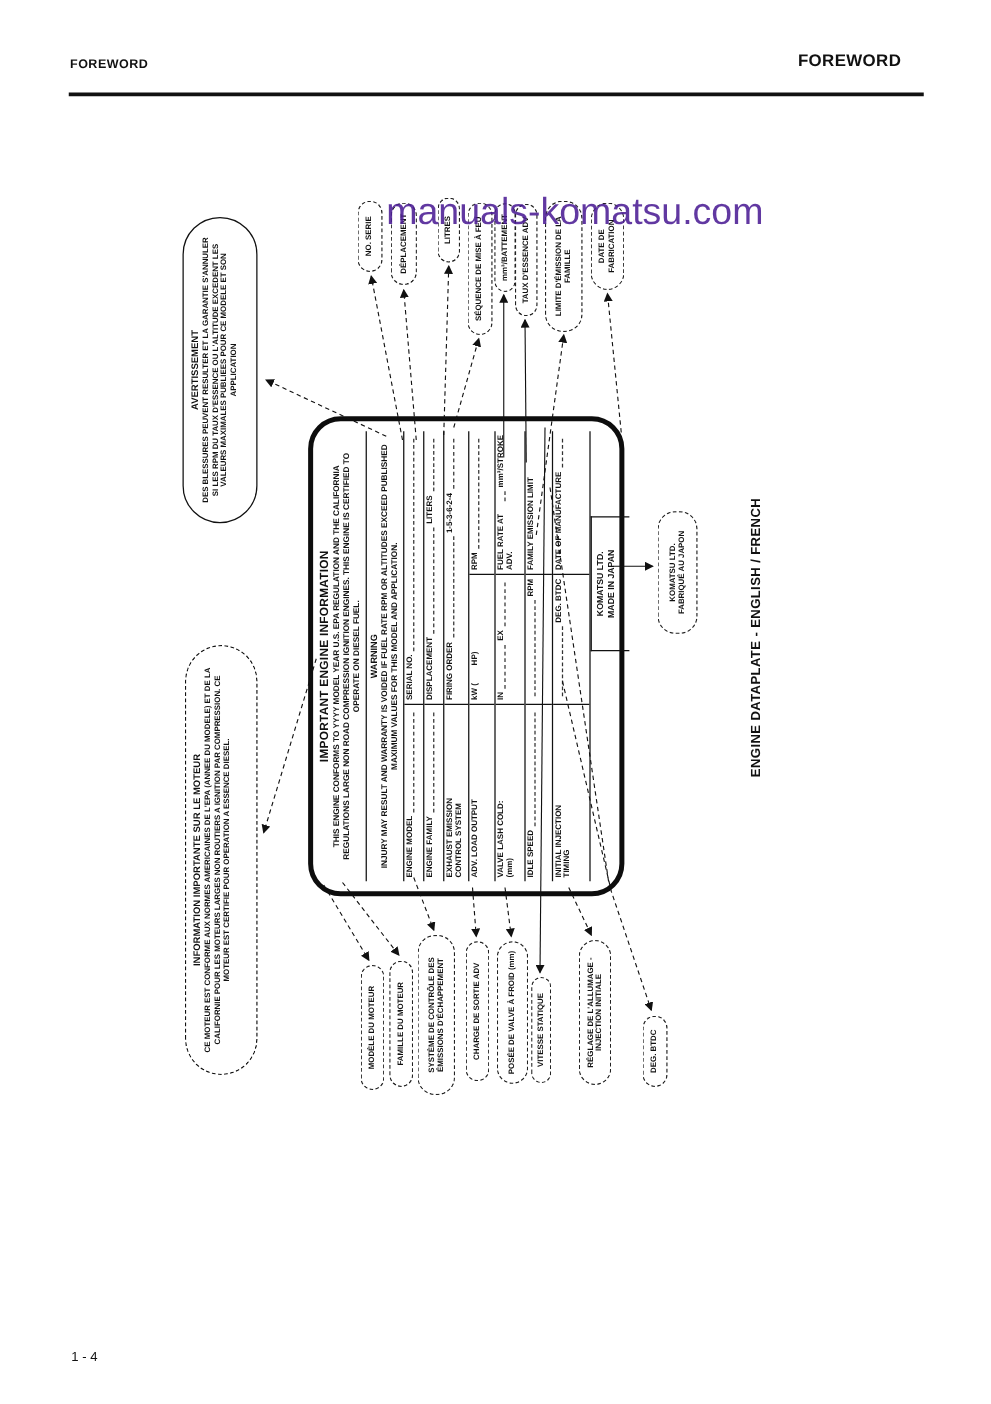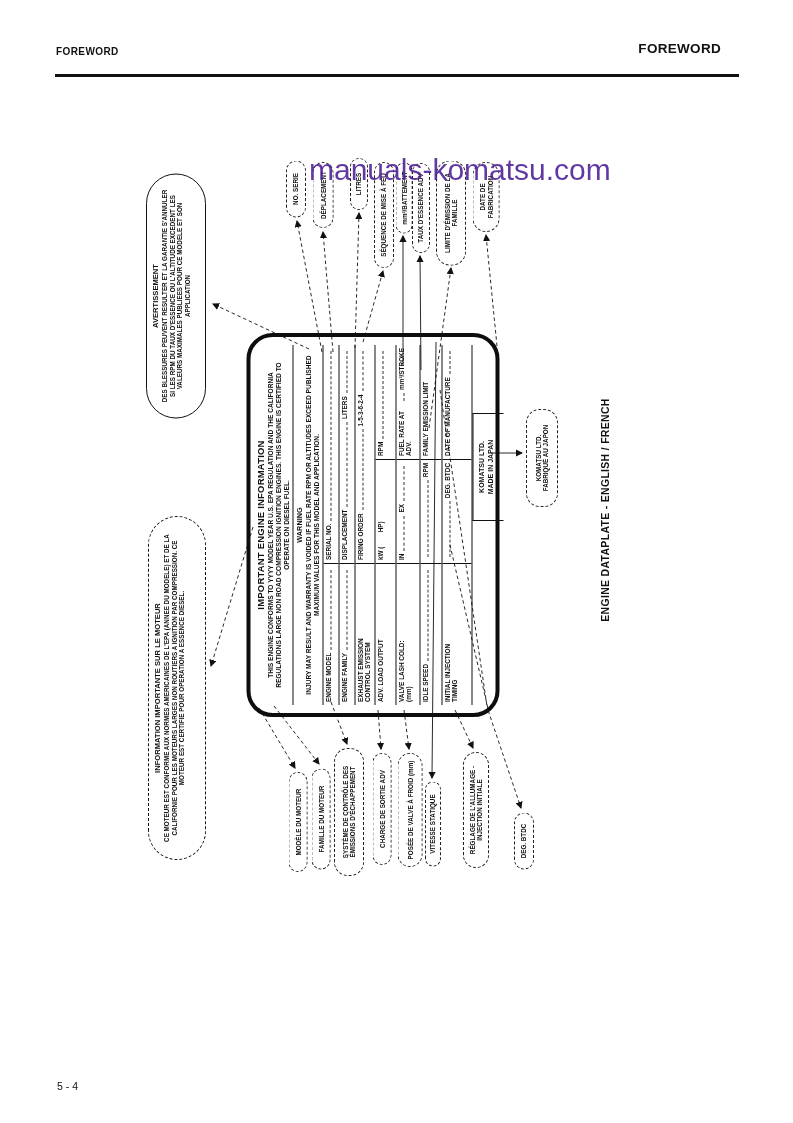--- a/index.html
+++ b/index.html
@@ -304,13 +304,13 @@
 
     <line x1="309" y1="349" x2="213" y2="304" stroke-dasharray="3.5,2.8" marker-end="url(#ah)"></line>
     <line x1="253" y1="527" x2="211" y2="666" stroke-dasharray="3.5,2.8" marker-end="url(#ah)"></line>
 
     <line x1="491" y1="453" x2="522" y2="453" marker-end="url(#ah)"></line>
   </g>
 </svg>
 
 <div class="watermark">manuals-komatsu.com</div>
 
-<div class="pagenum">5 - 4</div>
+<div class="pagenum">1 - 4</div>
 
 </body></html>

